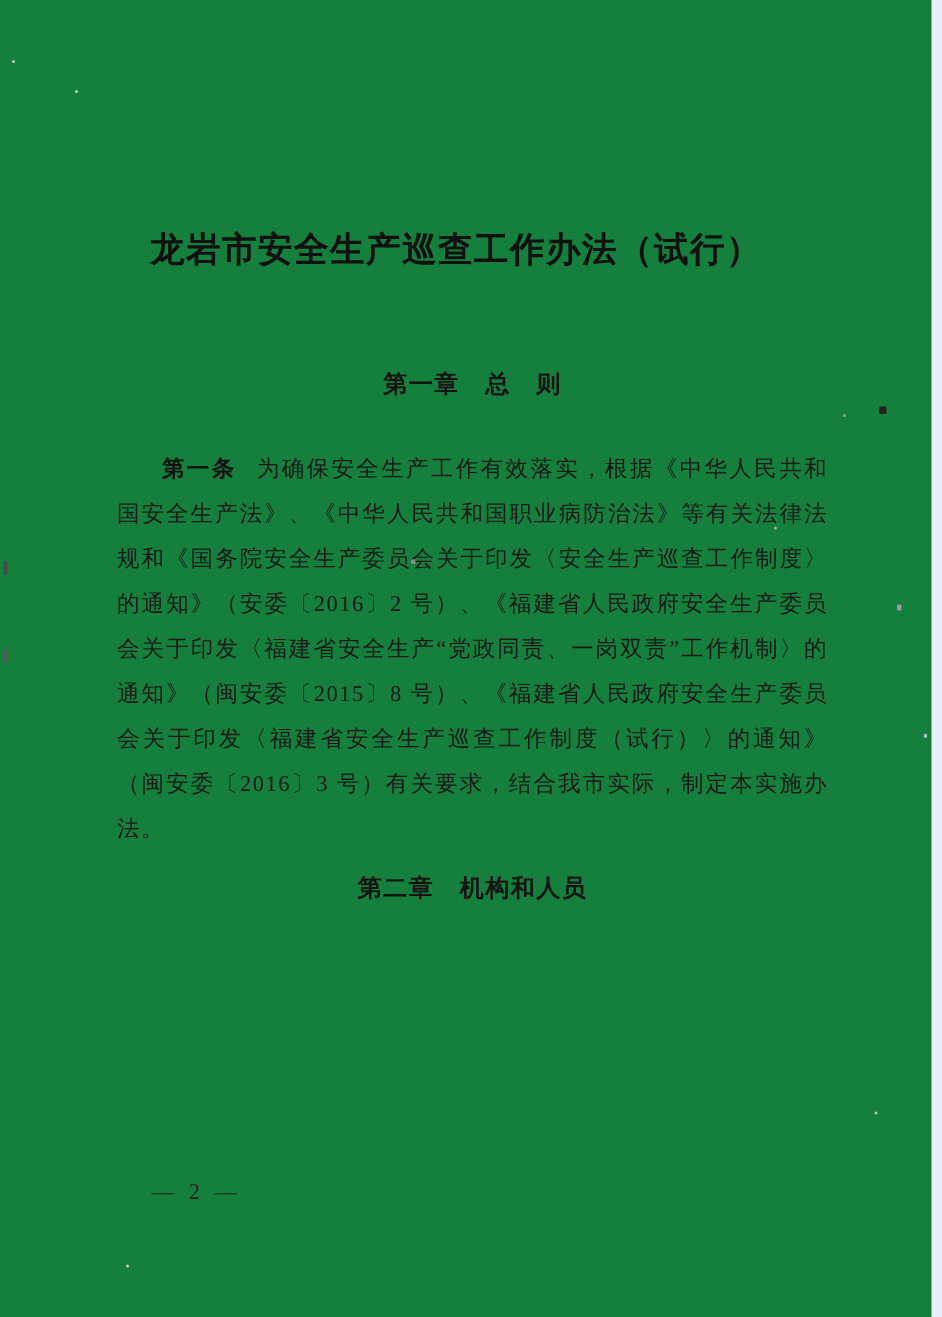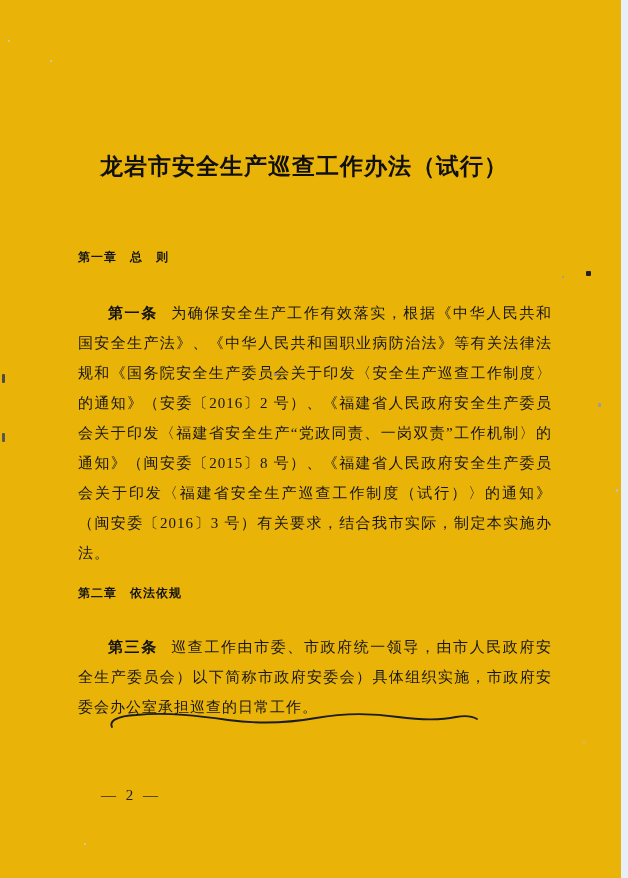--- a/index.html
+++ b/index.html
@@ -1,20 +1,20 @@
 <!DOCTYPE html>
 <html><head>
 <meta charset="utf-8">
 <style>
   html, body { margin: 0; padding: 0; background: #ffffff; }
   .page {
     position: relative;
     width: 628px;
     height: 878px;
-    background: #eab308;
+    background: #15803d;
     overflow: hidden;
     font-family: "Liberation Serif", "DejaVu Serif", serif;
   }
   .scan-strip {
     position: absolute;
     top: 0; right: 0;
     width: 7px; height: 878px;
     background: #e9eef7;
   }
   .content {
@@ -26,22 +26,23 @@
     margin: 150px 0 0 22px;
     font-size: 23px;
     font-weight: 700;
     line-height: 34px;
     letter-spacing: 1px;
     color: #101010;
     white-space: nowrap;
   }
   .chapter-heading {
     margin: 0;
+    text-align: center;
     font-family: "Liberation Sans", "DejaVu Sans", sans-serif;
-    font-size: 12px;
+    font-size: 16px;
     font-weight: 700;
     line-height: 26px;
     letter-spacing: 1px;
     color: #141414;
   }
   .ch1 { margin: 60px 0 28px 0; }
   .ch2 { margin: 12px 0 26px 0; }
   .article {
     margin: 0;
     text-indent: 2em;
@@ -84,31 +85,22 @@
 
   <div class="content">
 
     <h1 class="doc-title">龙岩市安全生产巡查工作办法（试行）</h1>
 
     <h2 class="chapter-heading ch1">第一章　总　则</h2>
 
     <p class="article"><span class="article-label">第一条</span><span>为确保安全生产工作有效落实，根据《中华人民共和国安全生产法》、《中华人民共和国职业病防治法》等有关法律法规和《国务院安全生产委员会关于印发〈安全生产巡查工作制度〉的通知》（安委〔2016〕2 号）、《福建省人民政府安全生产委员会关于印发〈福建省安全生产“党政同责、一岗双责”工作机制〉的通知》（闽安委〔2015〕8 号）、《福建省人民政府安全生产委员会关于印发〈福建省安全生产巡查工作制度（试行）〉的通知》（闽安委〔2016〕3 号）有关要求，结合我市实际，制定本实施办法。</span></p>
 
 
-    <h2 class="chapter-heading ch2">第二章　依法依规</h2>
+    <h2 class="chapter-heading ch2">第二章　机构和人员</h2>
 
-    <div class="article-wrap">
-      <p class="article"><span class="article-label">第三条</span><span>巡查工作由市委、市政府统一领导，由市人民政府安全生产委员会）以下简称市政府安委会）具体组织实施，市政府安委会办公室承担巡查的日常工作。</span></p>
-
-      <svg class="wavy-underline" width="376" height="28" viewBox="0 0 376 28">
-        <path d="M6,21 C3,15 11,10 30,9 C62,6 94,10 122,14
-                 C152,18 182,17 210,12 C238,7 264,7 292,11
-                 C314,14 332,15 350,11 C360,9 366,10 371,13" fill="none" stroke="#1c1c1c" stroke-width="1.8" stroke-linecap="round"></path>
-      </svg>
-    </div>
 
   </div>
 
   <div class="page-number">— 2 —</div>
 
   <div class="speck" style="left:586px;top:271px;width:5px;height:5px;background:#222;"></div>
   <div class="speck" style="left:2px;top:374px;width:3px;height:9px;background:#4a4a4a;"></div>
   <div class="speck" style="left:2px;top:433px;width:3px;height:9px;background:#565656;"></div>
   <div class="speck" style="left:562px;top:276px;width:2px;height:2px;background:#999;"></div>
   <div class="speck" style="left:516px;top:351px;width:2px;height:2px;background:#aaa;"></div>

